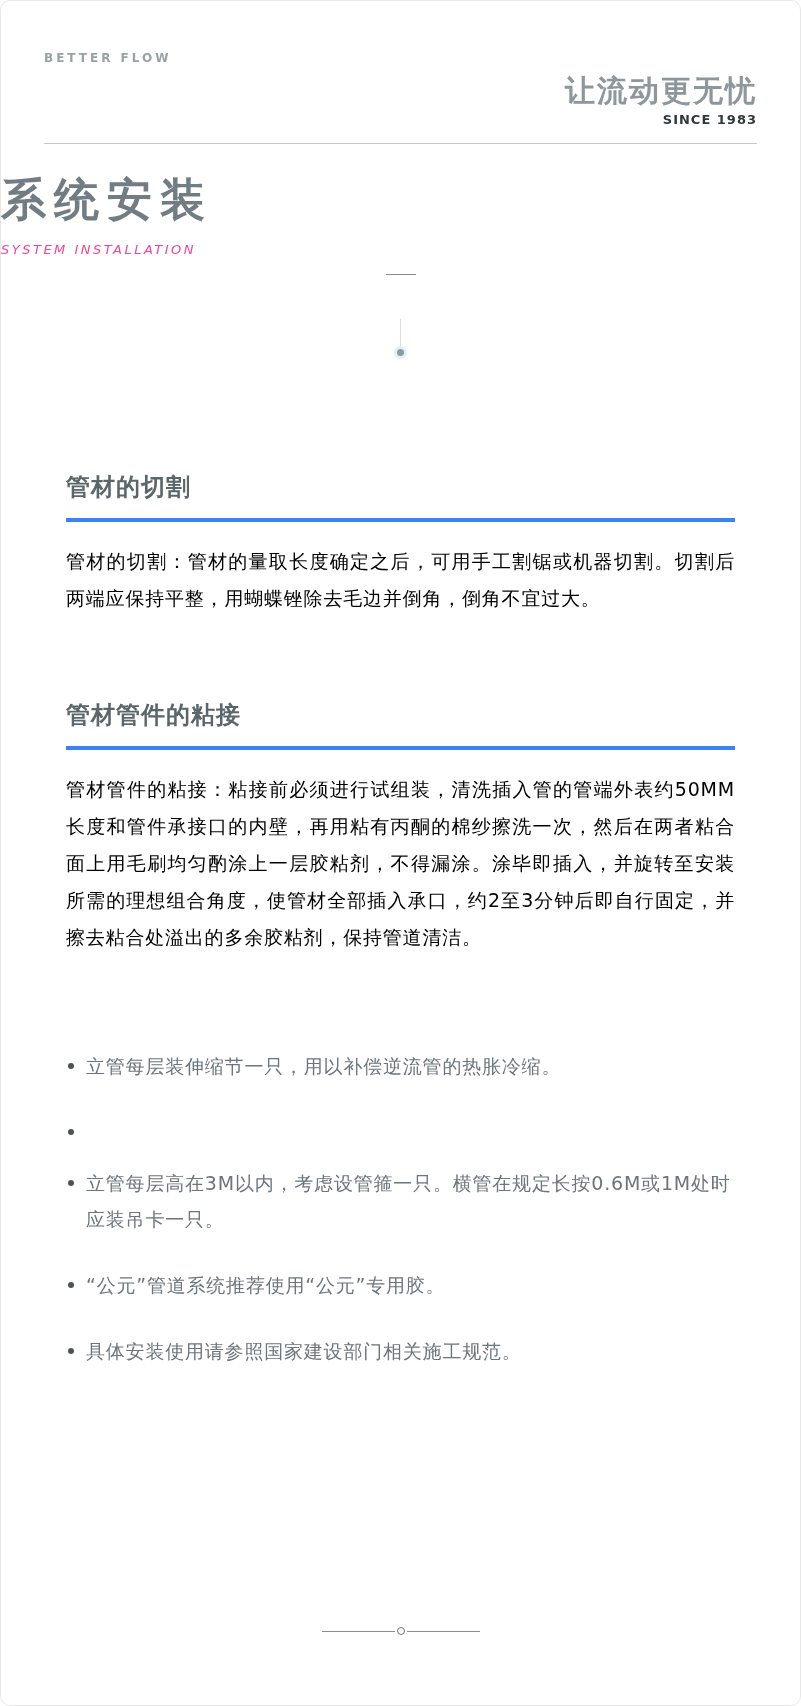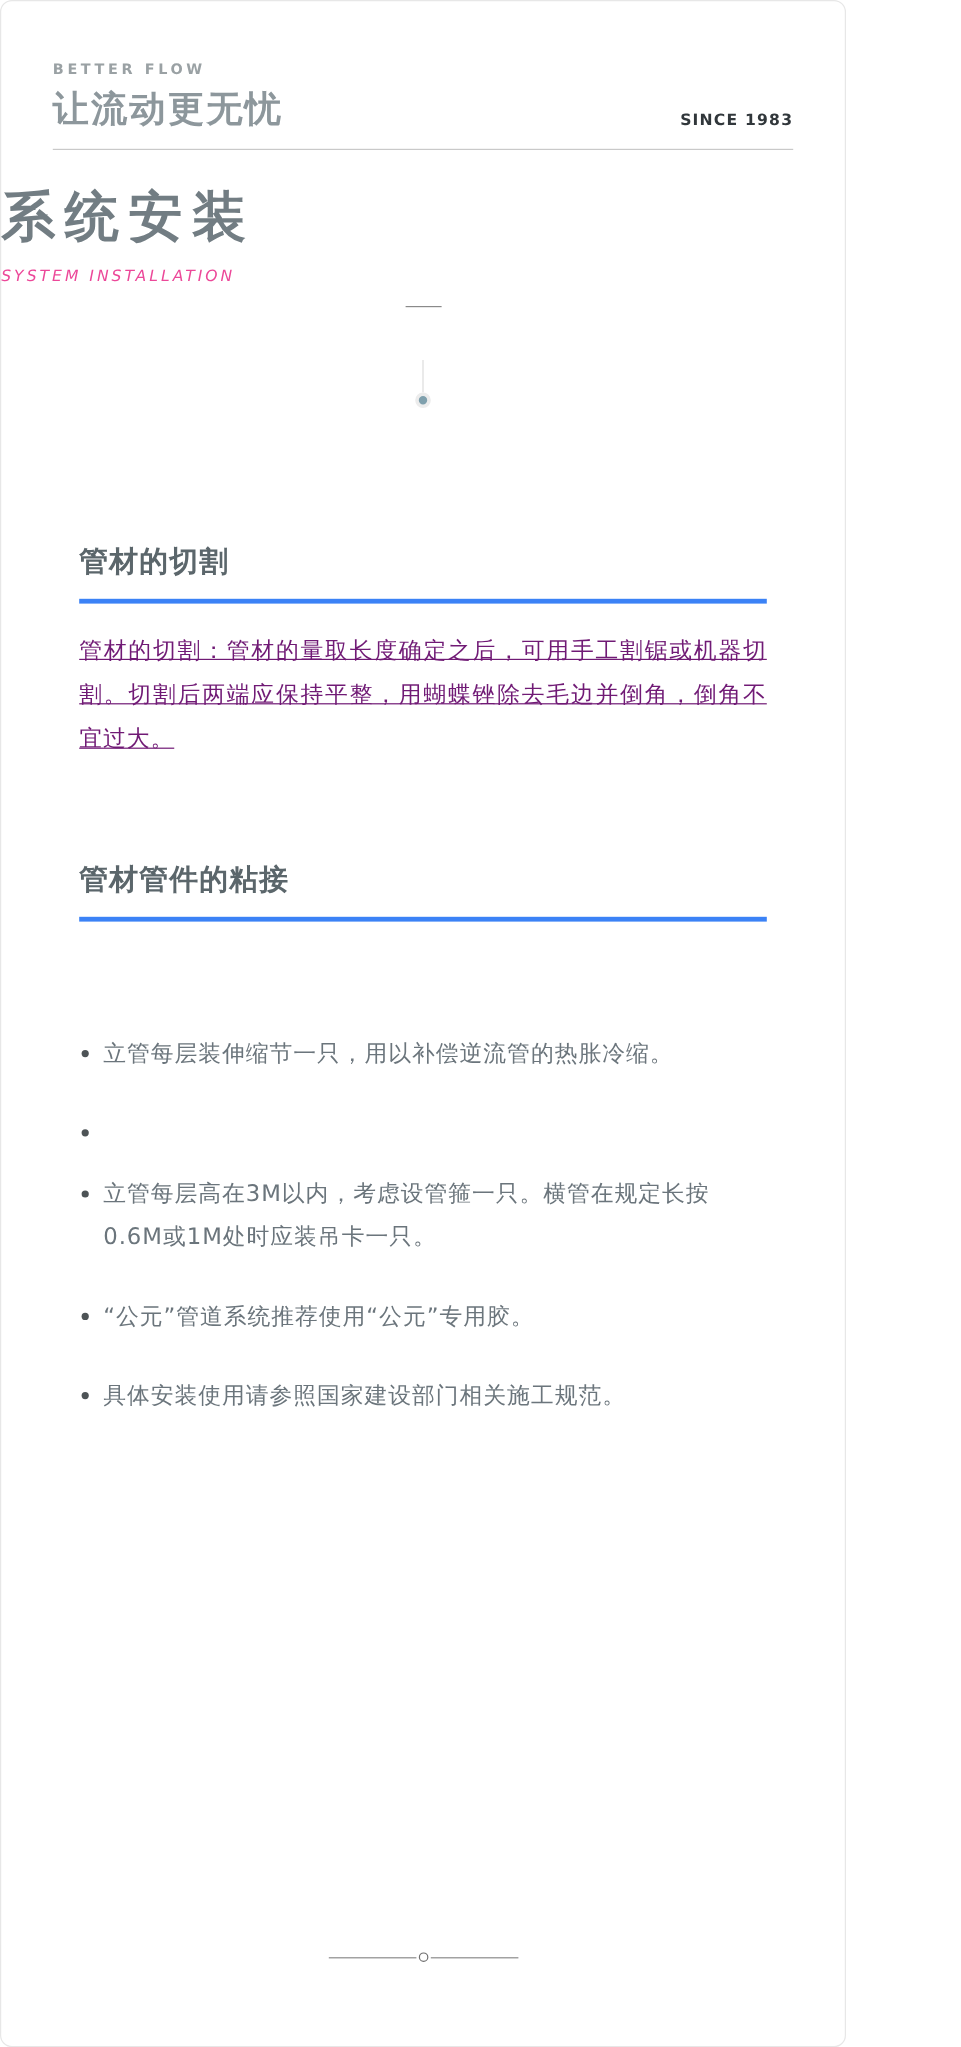--- a/index.html
+++ b/index.html
@@ -3,21 +3,21 @@
 <meta charset="utf-8">
 <style>
   * { margin: 0; padding: 0; box-sizing: border-box; }
   html, body { background: #ffffff; }
   body {
     font-family: "DejaVu Sans", "Liberation Sans", sans-serif;
     width: 801px;
   }
   .page {
     position: relative;
-    width: 705px;
+    width: 801px;
     height: 1706px;
     background: #ffffff;
     border: 1px solid #e7e7e7;
     border-radius: 10px;
     overflow: hidden;
   }
   
   .header {
     padding: 50px 43px 0 43px;
   }
@@ -25,20 +25,21 @@
     font-size: 12px;
     letter-spacing: 3px;
     color: #9aa1a4;
     font-weight: 600;
   }
   .brand-row {
     display: flex;
     justify-content: space-between;
     align-items: flex-end;
     margin-top: 6px;
+    flex-direction: column;
   }
   .brand-logo {
     font-size: 30px;
     font-weight: 700;
     letter-spacing: 2px;
     color: #8d979c;
   }
   .since {
     font-size: 13px;
     font-weight: 600;
@@ -110,23 +111,22 @@
     letter-spacing: 1px;
     color: #5b666b;
     padding-bottom: 15px;
     border-bottom: 4px solid #3b82f6;
   }
   .section p {
     margin-top: 21px;
     font-size: 19px;
     line-height: 37px;
     letter-spacing: 0.8px;
-    color: #701a75;
+    color: #000000;
     text-align: justify;
-    text-decoration: underline;
   }
   
   .notes { margin-top: 92px; list-style: none; }
   .notes li {
     display: flex;
     align-items: flex-start;
     margin-bottom: 30px;
     font-size: 19px;
     line-height: 36px;
     letter-spacing: 0.8px;
@@ -190,20 +190,21 @@
 
   <div class="content">
 
     <div class="section section-1">
       <h2>管材的切割</h2>
       <p>管材的切割：管材的量取长度确定之后，可用手工割锯或机器切割。切割后两端应保持平整，用蝴蝶锉除去毛边并倒角，倒角不宜过大。</p>
     </div>
 
     <div class="section section-2">
       <h2>管材管件的粘接</h2>
+      <p>管材管件的粘接：粘接前必须进行试组装，清洗插入管的管端外表约50MM长度和管件承接口的内壁，再用粘有丙酮的棉纱擦洗一次，然后在两者粘合面上用毛刷均匀酌涂上一层胶粘剂，不得漏涂。涂毕即插入，并旋转至安装所需的理想组合角度，使管材全部插入承口，约2至3分钟后即自行固定，并擦去粘合处溢出的多余胶粘剂，保持管道清洁。</p>
     </div>
 
     <ul class="notes">
 
         <li>
           <span class="bullet"></span>
           <span>立管每层装伸缩节一只，用以补偿逆流管的热胀冷缩。</span>
         </li>
 
         <li>

